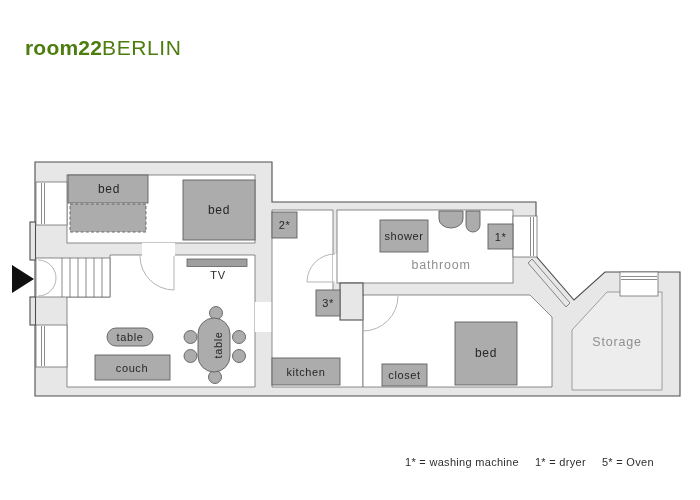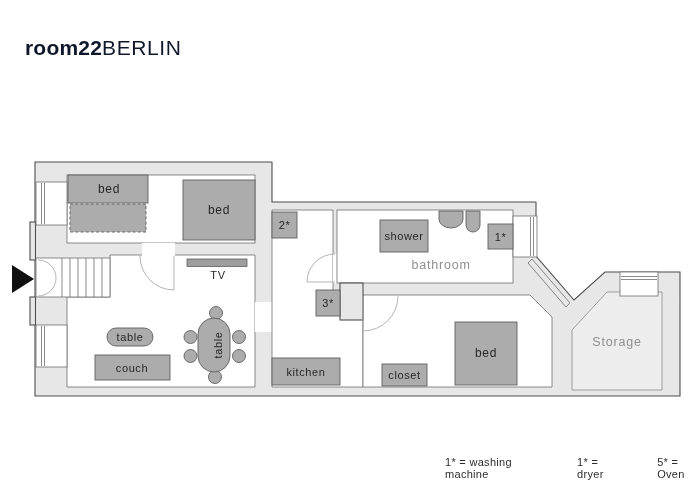--- a/index.html
+++ b/index.html
@@ -1,25 +1,25 @@
 <!DOCTYPE html>
 <html><head>
 <meta charset="utf-8">
 <style>
   html,body{margin:0;padding:0;background:#fff;}
   .canvas{
     position:relative;width:700px;height:500px;background:#ffffff;overflow:hidden;
     font-family:"Liberation Sans",sans-serif;
   }
-  .logo{position:absolute;left:25px;top:36px;font-size:21px;color:#0f172a;letter-spacing:.2px;}
+  .logo{position:absolute;left:25px;top:36px;font-size:21px;color:#4d7c0f;letter-spacing:.2px;}
   .logo .b{font-weight:700;}
   .logo .l{font-weight:400;letter-spacing:.6px;}
   .legend{
-    position:absolute;left:405px;top:456px;display:flex;gap:38px;
-    font-size:11px;color:#2e2e2e;letter-spacing:.3px;margin-left:40px;
+    position:absolute;left:405px;top:456px;display:flex;gap:16px;
+    font-size:11px;color:#2e2e2e;letter-spacing:.3px;
   }
   svg.plan{position:absolute;left:0;top:0;}
   svg text{font-family:"Liberation Sans",sans-serif;fill:#262626;letter-spacing:.6px;}
   .walls{fill:#e7e7e7;stroke:#4f4f4f;stroke-width:1.1;}
   .room{fill:#ffffff;stroke:#6e6e6e;stroke-width:.8;}
   .gap{fill:#ffffff;stroke:none;}
   .stor{fill:#ededed;stroke:#8c8c8c;stroke-width:.8;}
   .furn{fill:#acacac;stroke:#5f5f5f;stroke-width:.9;}
   .thin{stroke:#5a5a5a;stroke-width:.7;fill:none;}
   .door{stroke:#ababab;stroke-width:.9;fill:none;}

